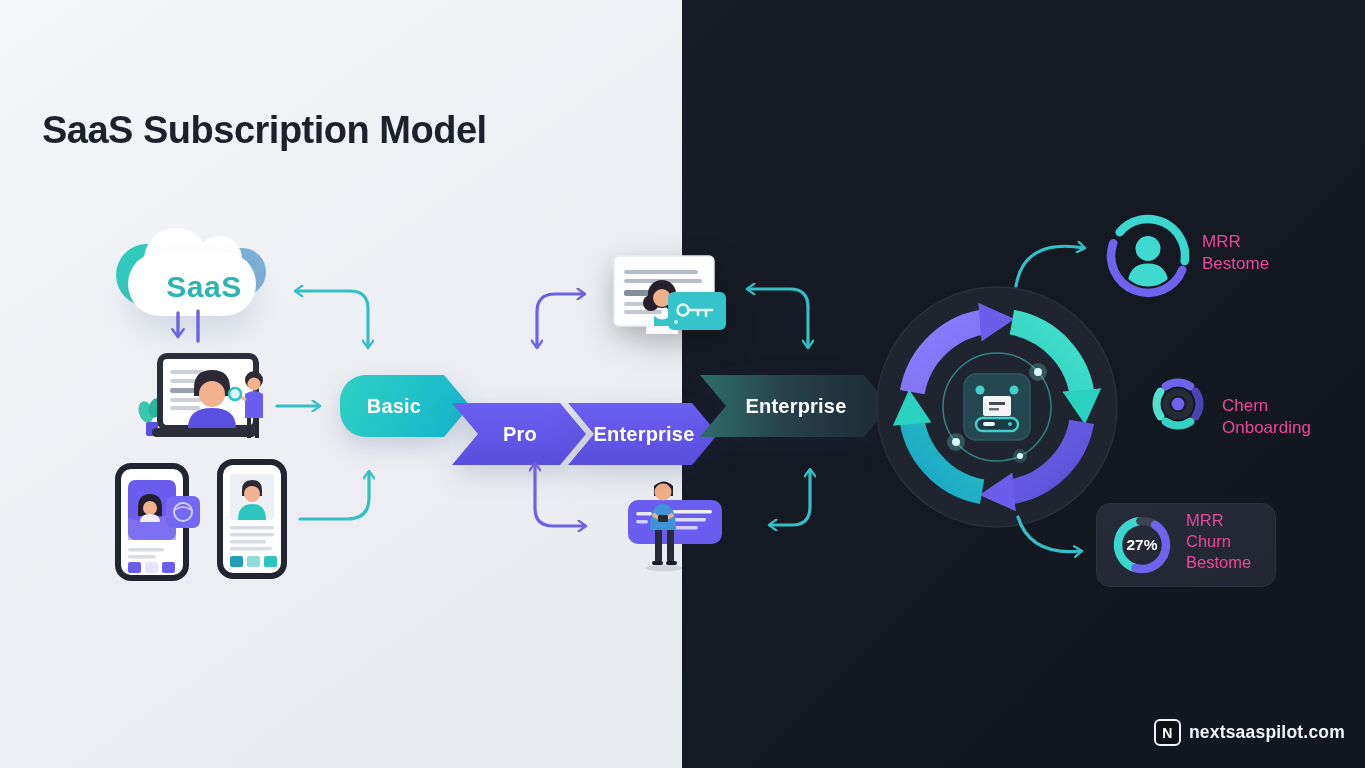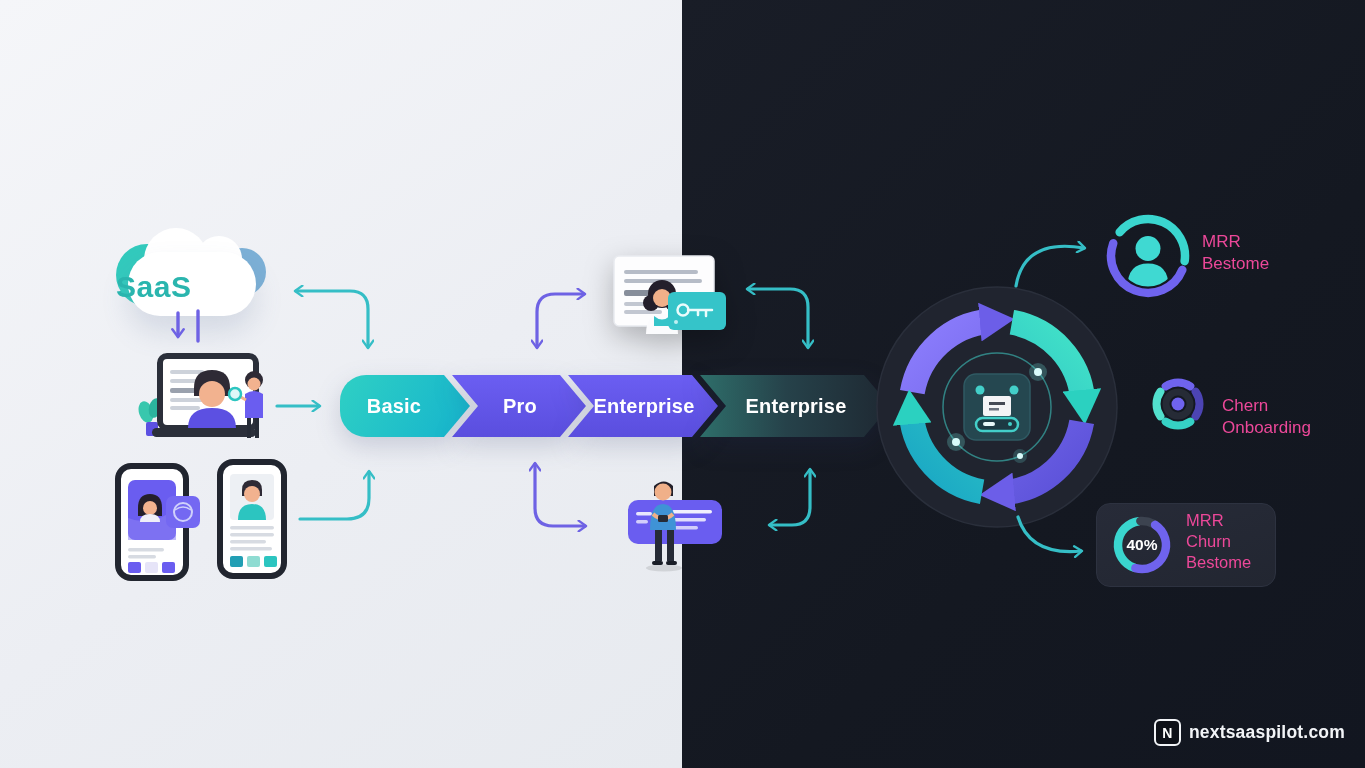--- a/index.html
+++ b/index.html
@@ -13,33 +13,33 @@
               color:#1d212b;letter-spacing:-.5px;}
 
   
   .cloud-group{position:absolute;left:116px;top:224px;width:152px;height:112px;}
   .cloud-ball-teal{position:absolute;left:0;top:20px;width:62px;height:62px;border-radius:50%;background:#33cabd;}
   .cloud-ball-blue{position:absolute;left:102px;top:24px;width:48px;height:48px;border-radius:50%;background:#7cb0d6;}
   .cloud-puff-a{position:absolute;left:28px;top:4px;width:64px;height:64px;border-radius:50%;background:#fff;}
   .cloud-puff-b{position:absolute;left:80px;top:12px;width:46px;height:46px;border-radius:50%;background:#fff;}
   .cloud-body{position:absolute;left:12px;top:28px;width:128px;height:64px;border-radius:36px;background:#fff;
               box-shadow:0 16px 28px rgba(90,110,150,.18);}
-  .cloud-label{position:absolute;left:0;top:46px;width:152px;text-align:left;
+  .cloud-label{position:absolute;left:12px;top:46px;width:152px;text-align:center;
                font-size:30px;font-weight:700;color:#2ab5ae;letter-spacing:.5px;}
 
   
   .stage-wrap{position:absolute;top:375px;height:62px;filter:drop-shadow(0 9px 12px rgba(40,50,100,.18));}
   .stage{height:62px;display:flex;align-items:center;justify-content:center;
          color:#fff;font-size:20px;font-weight:600;letter-spacing:.2px;text-align:right;}
   .stage.first{clip-path:polygon(0 0,calc(100% - 26px) 0,100% 50%,calc(100% - 26px) 100%,0 100%);
                border-radius:26px 0 0 26px;padding-right:22px;}
   .stage.mid{clip-path:polygon(0 0,calc(100% - 26px) 0,100% 50%,calc(100% - 26px) 100%,0 100%,26px 50%);
              padding-left:24px;padding-right:22px;}
   .stage-basic{background:linear-gradient(120deg,#2fd0c4,#15b3cd);}
-  .stage-purple{background:linear-gradient(180deg,#6b5ef2,#5a4ede);}
+  .stage-purple{background:linear-gradient(180deg,#6b5ef2,#5a4ede);margin-top:28px;}
   .stage-dark{background:linear-gradient(90deg,#2e6e6a 0%,#26424a 45%,#1e2832 100%);}
 
   
   .cycle{position:absolute;left:868px;top:278px;width:258px;height:258px;}
 
   
   .metric-text{position:absolute;color:#ec4899;font-size:17px;line-height:22px;font-weight:500;}
   .metric-text div{white-space:nowrap;}
   .metric-card{position:absolute;left:1096px;top:503px;width:178px;height:82px;border-radius:14px;
                background:linear-gradient(160deg,#272b38,#222631);border:1px solid #2d3240;}
@@ -55,20 +55,21 @@
   .abs{position:absolute;}
   svg{display:block;}
 </style>
 </head>
 <body>
 
 <div class="canvas">
   <div class="bg-left"></div>
   <div class="bg-right"></div>
 
+  <h1 class="page-title">SaaS Subscription Model</h1>
 
   <div class="cloud-group">
     <div class="cloud-ball-teal"></div>
     <div class="cloud-ball-blue"></div>
     <div class="cloud-puff-a"></div>
     <div class="cloud-puff-b"></div>
     <div class="cloud-body"></div>
     <div class="cloud-label">SaaS</div>
   </div>
 
@@ -288,21 +289,21 @@
     <div>Chern</div>
     <div>Onboarding</div>
   </div>
 
   <div class="metric-card"></div>
   <svg class="abs" style="left:1110px;top:513px" width="64" height="64" viewBox="-32 -32 64 64">
     <path d="M -8.21 22.55 A 24 24 0 0 1 -3.34 -23.77" stroke="#3ad6cf" stroke-width="8.5" fill="none" stroke-linecap="round"></path>
     <path d="M -1.67 -23.94 A 24 24 0 0 1 11.27 -21.19" stroke="#3c4350" stroke-width="8.5" fill="none" stroke-linecap="round"></path>
     <path d="M 13.07 -20.13 A 24 24 0 0 1 -6.62 23.07" stroke="#6f63ee" stroke-width="8.5" fill="none" stroke-linecap="round"></path>
   </svg>
-  <div class="donut-value">40%</div>
+  <div class="donut-value">27%</div>
   <div class="metric-text" style="left:1186px;top:510px;font-size:16.5px;line-height:21px">
     <div>MRR</div>
     <div>Churn</div>
     <div>Bestome</div>
   </div>
 
   <div class="footer">
     <div class="brand-logo">N</div>
     <div class="brand-name">nextsaaspilot.com</div>
   </div>

